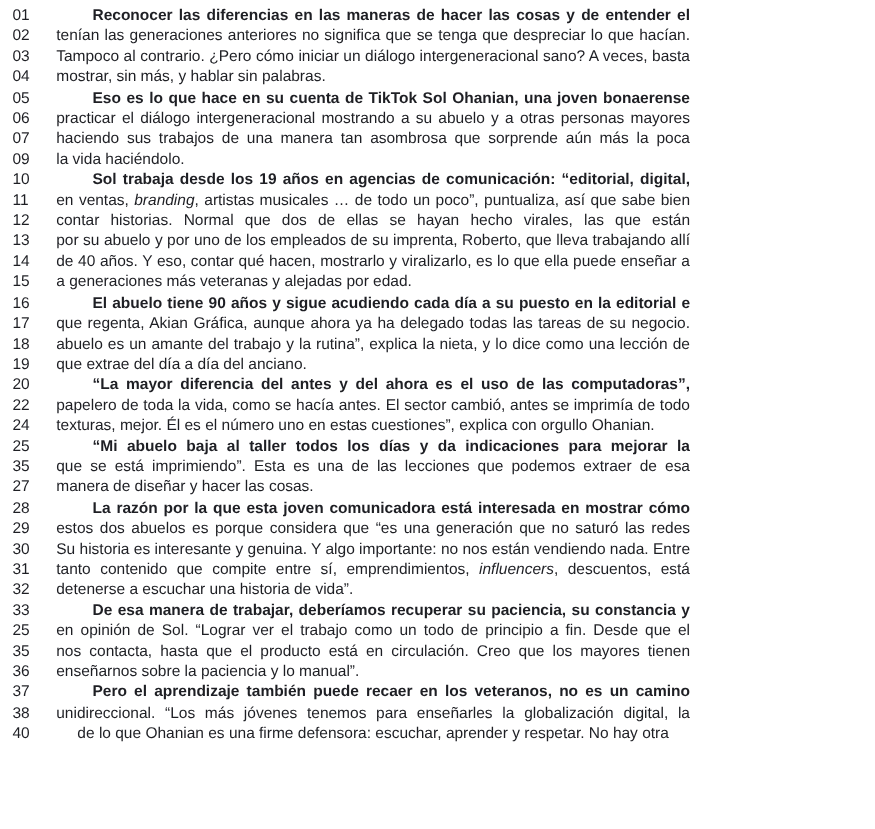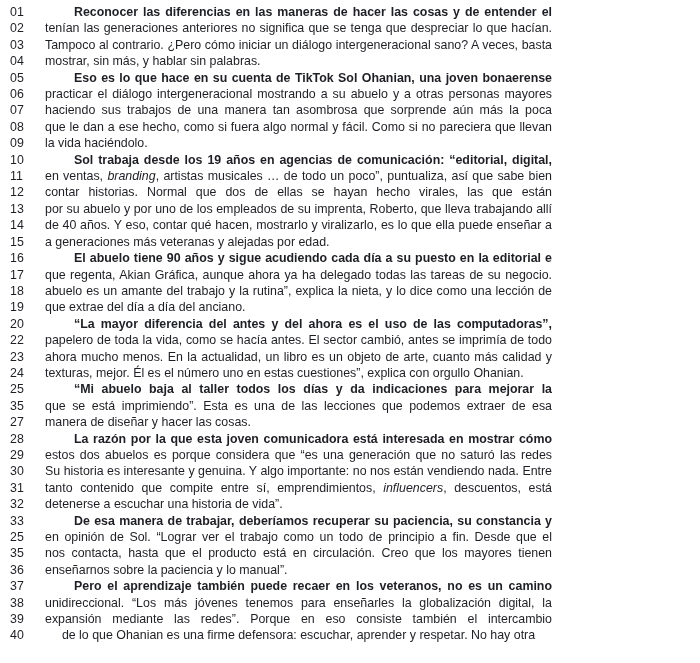--- a/index.html
+++ b/index.html
@@ -65,24 +65,20 @@
       <span class="text"><span>Eso es lo que hace en su cuenta de TikTok Sol Ohanian, una joven bonaerense de 28 años:</span></span>
     </div>
     <div class="line">
       <span class="num">06</span>
       <span class="text"><span>practicar el diálogo intergeneracional mostrando a su abuelo y a otras personas mayores</span></span>
     </div>
     <div class="line">
       <span class="num">07</span>
       <span class="text"><span>haciendo sus trabajos de una manera tan asombrosa que sorprende aún más la poca importancia</span></span>
     </div>
-    <div class="line">
-      <span class="num">08</span>
-      <span class="text"><span>que le dan a ese hecho, como si fuera algo normal y fácil. Como si no pareciera que llevan toda</span></span>
-    </div>
     <div class="line last">
       <span class="num">09</span>
       <span class="text"><span>la vida haciéndolo.</span></span>
     </div>
     <div class="line indent">
       <span class="num">10</span>
       <span class="text"><span>Sol trabaja desde los 19 años en agencias de comunicación: “editorial, digital, más enfocado</span></span>
     </div>
     <div class="line">
       <span class="num">11</span>
@@ -120,24 +116,20 @@
       <span class="num">19</span>
       <span class="text"><span>que extrae del día a día del anciano.</span></span>
     </div>
     <div class="line indent">
       <span class="num">20</span>
       <span class="text"><span>“La mayor diferencia del antes y del ahora es el uso de las computadoras”, explica Sol. “Él</span></span>
     </div>
     <div class="line">
       <span class="num">22</span>
       <span class="text"><span>papelero de toda la vida, como se hacía antes. El sector cambió, antes se imprimía de todo y</span></span>
-    </div>
-    <div class="line">
-      <span class="num">23</span>
-      <span class="text"><span>ahora mucho menos. En la actualidad, un libro es un objeto de arte, cuanto más calidad y</span></span>
     </div>
     <div class="line last">
       <span class="num">24</span>
       <span class="text"><span>texturas, mejor. Él es el número uno en estas cuestiones”, explica con orgullo Ohanian.</span></span>
     </div>
     <div class="line indent">
       <span class="num">25</span>
       <span class="text"><span>“Mi abuelo baja al taller todos los días y da indicaciones para mejorar la excelencia de lo</span></span>
     </div>
     <div class="line">
@@ -185,21 +177,17 @@
       <span class="text"><span>enseñarnos sobre la paciencia y lo manual”.</span></span>
     </div>
     <div class="line indent">
       <span class="num">37</span>
       <span class="text"><span>Pero el aprendizaje también puede recaer en los veteranos, no es un camino</span></span>
     </div>
     <div class="line">
       <span class="num">38</span>
       <span class="text"><span>unidireccional. “Los más jóvenes tenemos para enseñarles la globalización digital, la viralidad, la</span></span>
     </div>
-    <div class="line">
-      <span class="num">39</span>
-      <span class="text"><span>expansión mediante las redes”. Porque en eso consiste también el intercambio generacional, algo</span></span>
-    </div>
     <div class="line last">
       <span class="num">40</span>
       <span class="text"><span>de lo que Ohanian es una firme defensora: escuchar, aprender y respetar. No hay otra manera.</span></span>
     </div>
   </div>
 
 </body></html>

